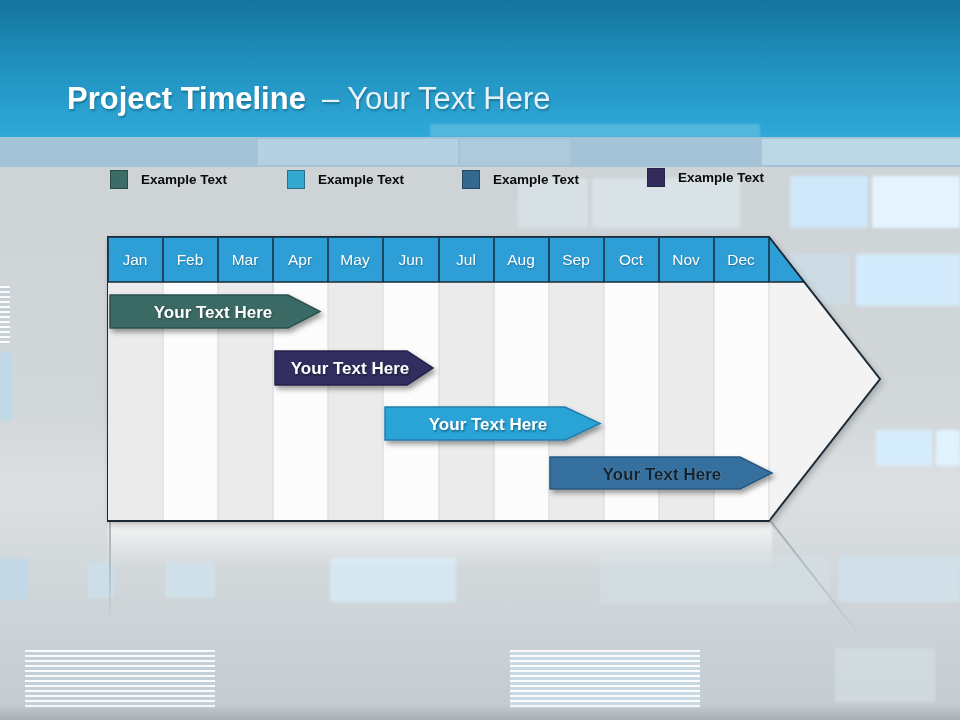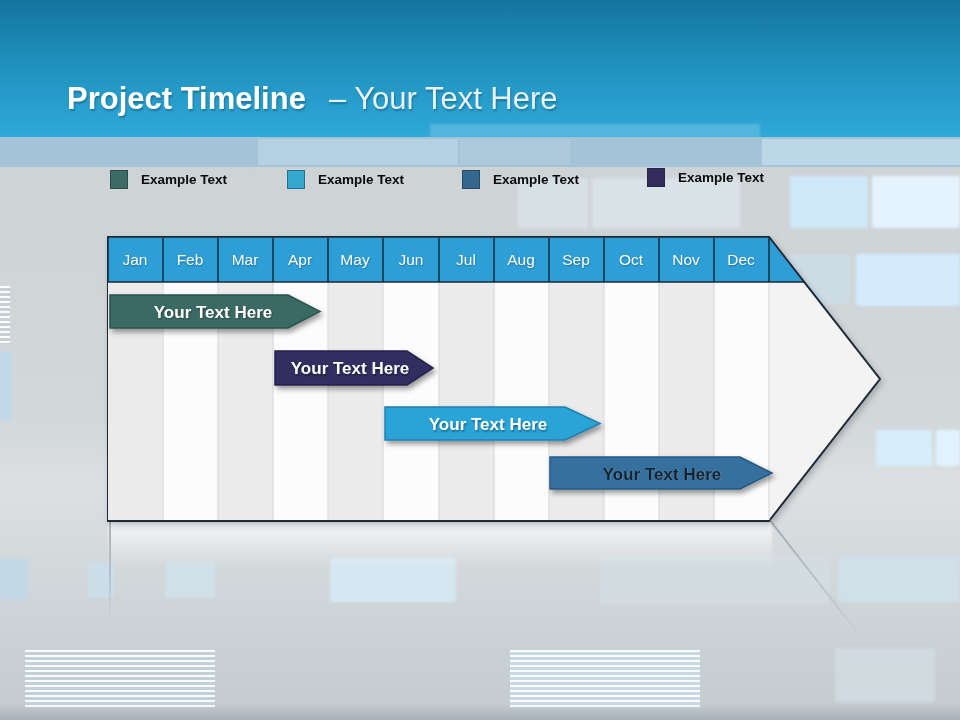--- a/index.html
+++ b/index.html
@@ -21,21 +21,21 @@
     position:absolute;left:0;top:137px;width:960px;height:30px;z-index:1;
     background:#a4c3d6;
   }
   .accent-hi{position:absolute;z-index:1;filter:blur(.5px);}
   
   .slide-title{
     position:absolute;left:67px;top:60px;z-index:4;
     font-size:31px;color:#ffffff;font-weight:bold;white-space:nowrap;
     text-shadow:1px 1.5px 2px rgba(0,0,0,.25);
   }
-  .title-suffix{font-weight:400;color:#e6f2f9;margin-left:23px;}
+  .title-suffix{font-weight:400;color:#e6f2f9;margin-left:16px;}
   
   .legend{position:absolute;left:0;top:0;z-index:4;}
   .legend-item{position:absolute;display:flex;align-items:center;gap:13px;top:170px;}
   .legend-swatch{
     width:18px;height:19px;box-sizing:border-box;
     border:1px solid rgba(15,30,40,.4);
   }
   .legend-label{font-size:13.5px;font-weight:bold;color:#0a0a0a;white-space:nowrap;}
   
   .box{position:absolute;z-index:1;filter:blur(1.6px);border-radius:2px;}

